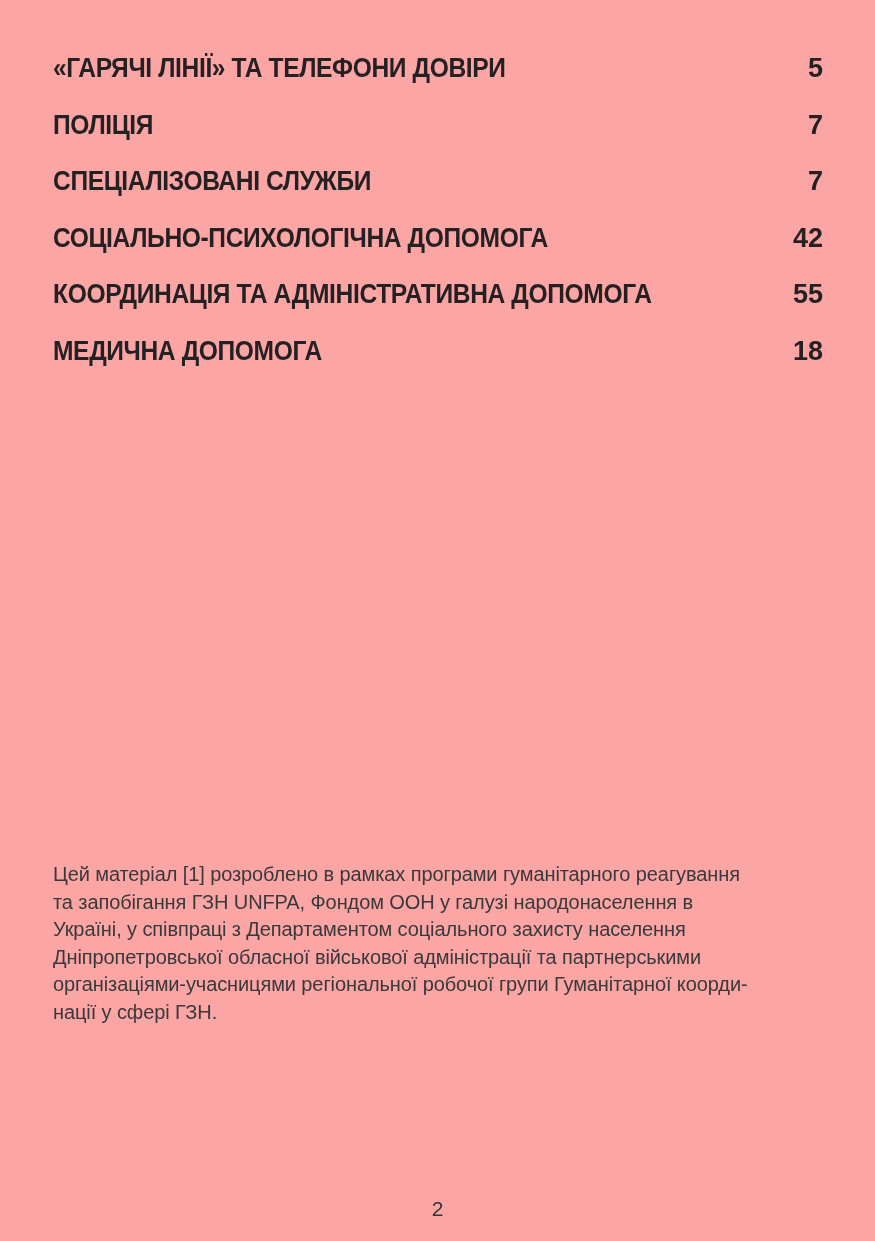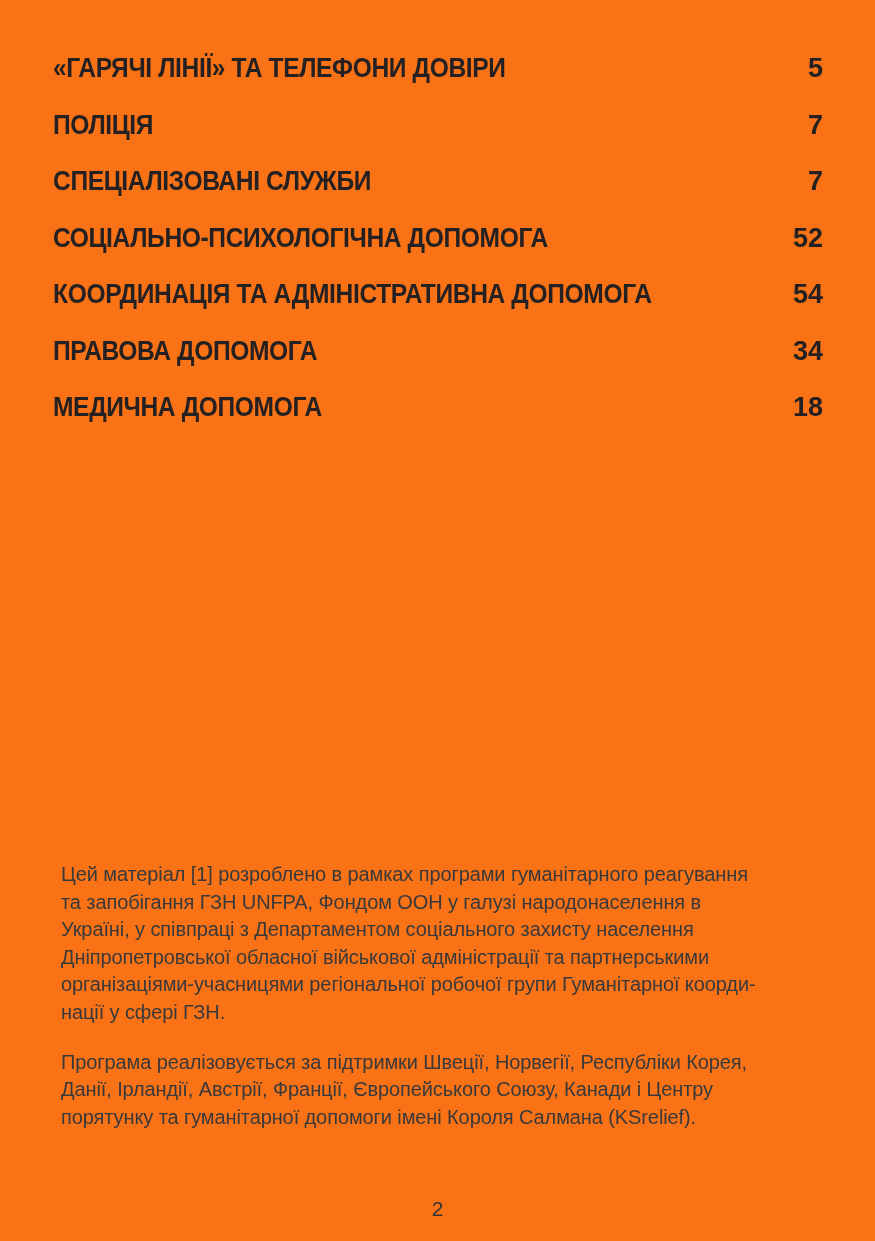--- a/index.html
+++ b/index.html
@@ -4,21 +4,21 @@
 <style>
   html, body {
     margin: 0;
     padding: 0;
     background: #ffffff;
   }
   .page {
     position: relative;
     width: 875px;
     height: 1241px;
-    background: #f97316;
+    background: #fca5a5;
     overflow: hidden;
     font-family: "Liberation Sans", "DejaVu Sans", sans-serif;
   }
 
   
   .toc {
     position: absolute;
     top: 54px;
     left: 53px;
     right: 52px;
@@ -49,21 +49,21 @@
     position: absolute;
     top: 861px;
     left: 53px;
     width: 766px;
     font-size: 20px;
     line-height: 27.6px;
     letter-spacing: -0.1px;
     color: #39393b;
   }
   .note {
-    margin: 0 0 22px 8px;
+    margin: 0 0 22px 0;
     white-space: pre-line;
   }
 
   
   .page-number {
     position: absolute;
     top: 1195px;
     left: 0;
     width: 100%;
     text-align: center;
@@ -88,46 +88,39 @@
       <span class="toc-page">7</span>
     </div>
 
     <div class="toc-row">
       <span class="toc-label">СПЕЦІАЛІЗОВАНІ СЛУЖБИ</span>
       <span class="toc-page">7</span>
     </div>
 
     <div class="toc-row">
       <span class="toc-label">СОЦІАЛЬНО-ПСИХОЛОГІЧНА ДОПОМОГА</span>
-      <span class="toc-page">52</span>
+      <span class="toc-page">42</span>
     </div>
 
     <div class="toc-row">
       <span class="toc-label">КООРДИНАЦІЯ ТА АДМІНІСТРАТИВНА ДОПОМОГА</span>
-      <span class="toc-page">54</span>
+      <span class="toc-page">55</span>
     </div>
 
-    <div class="toc-row">
-      <span class="toc-label">ПРАВОВА ДОПОМОГА</span>
-      <span class="toc-page">34</span>
-    </div>
 
     <div class="toc-row">
       <span class="toc-label">МЕДИЧНА ДОПОМОГА</span>
       <span class="toc-page">18</span>
     </div>
   </div>
 
   <div class="notes">
     <p class="note">Цей матеріал [1] розроблено в рамках програми гуманітарного реагування
 та запобігання ГЗН UNFPA, Фондом ООН у галузі народонаселення в
 Україні, у співпраці з Департаментом соціального захисту населення
 Дніпропетровської обласної військової адміністрації та партнерськими
 організаціями-учасницями регіональної робочої групи Гуманітарної коорди-
 нації у сфері ГЗН.</p>
-    <p class="note">Програма реалізовується за підтримки Швеції, Норвегії, Республіки Корея,
-Данії, Ірландії, Австрії, Франції, Європейського Союзу, Канади і Центру
-порятунку та гуманітарної допомоги імені Короля Салмана (KSrelief).</p>
   </div>
 
   <div class="page-number">2</div>
 
 </div>
 
 </body></html>

